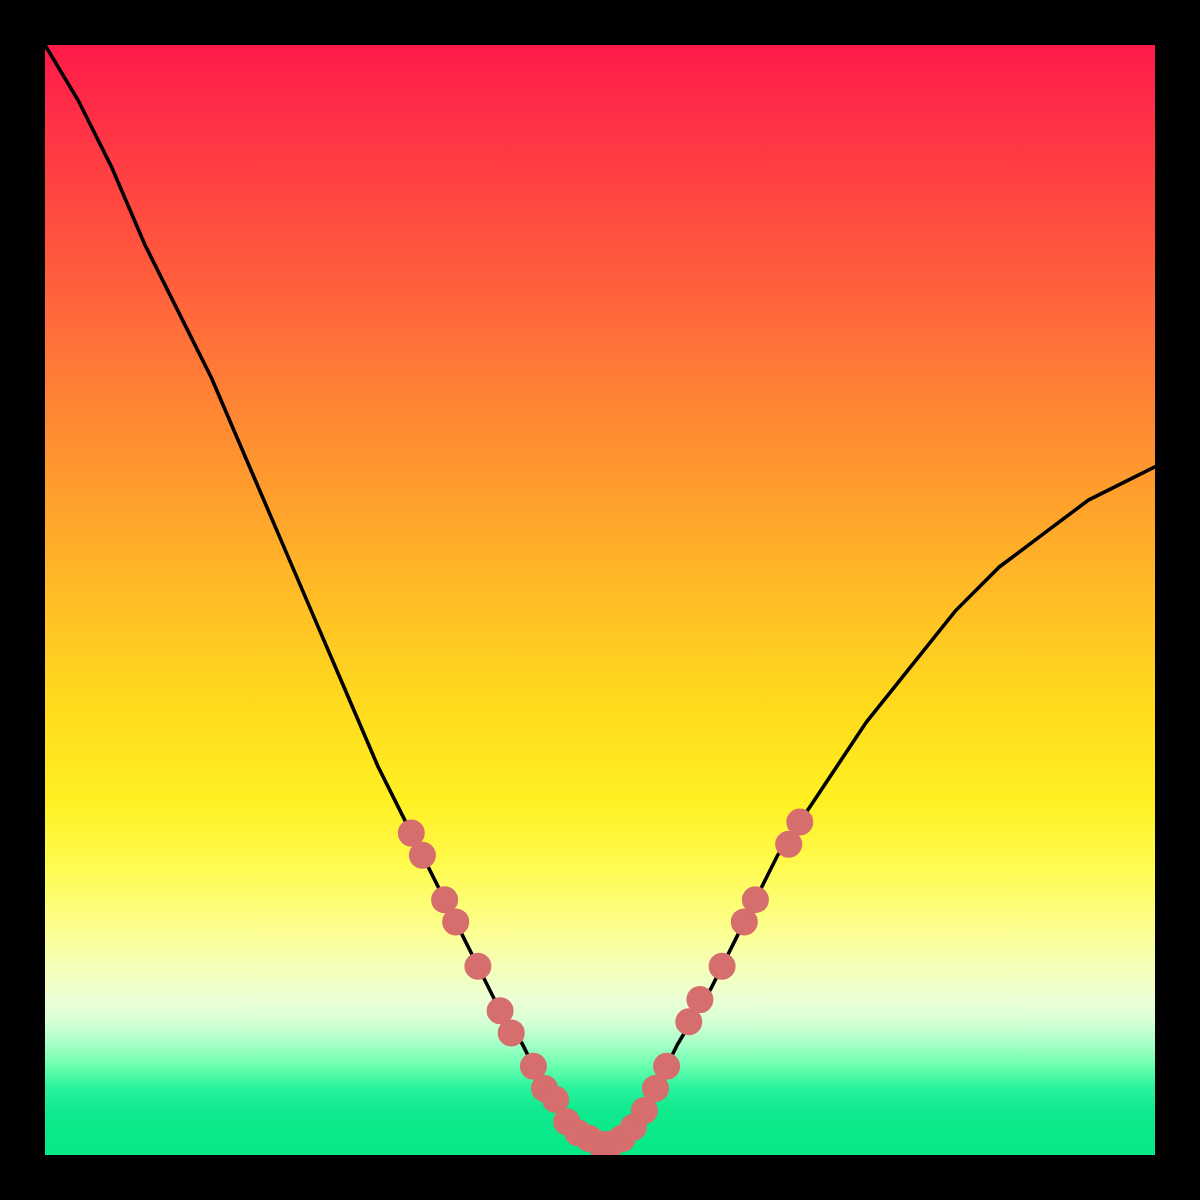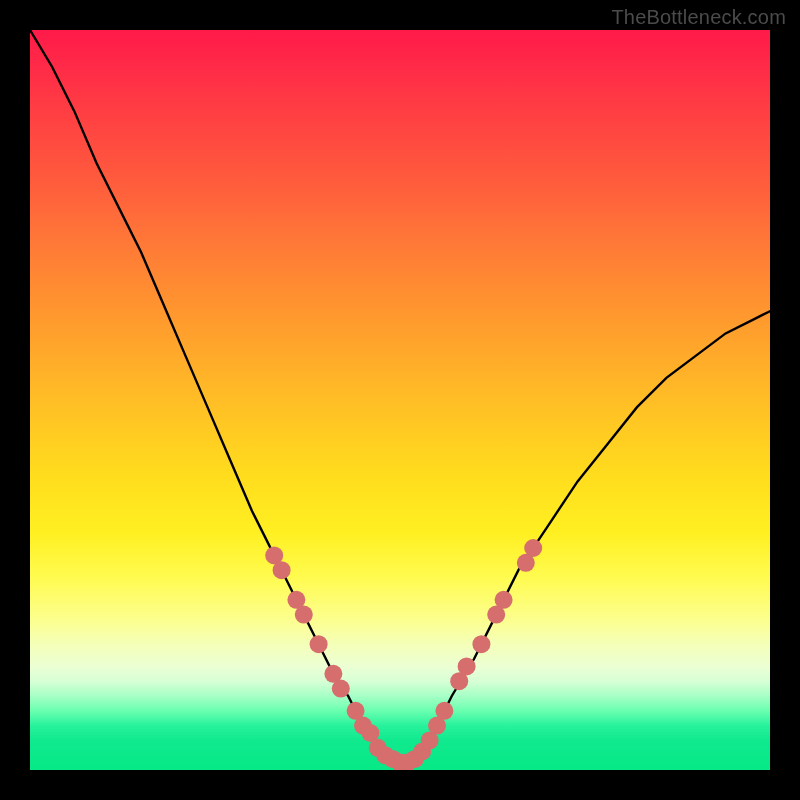--- a/index.html
+++ b/index.html
@@ -98,14 +98,13 @@
           <circle cx="429.2" cy="651.2" r="9" fill="#d66e6e"></circle>
           <circle cx="436.6" cy="636.4" r="9" fill="#d66e6e"></circle>
           <circle cx="451.4" cy="614.2" r="9" fill="#d66e6e"></circle>
           <circle cx="466.2" cy="584.6" r="9" fill="#d66e6e"></circle>
           <circle cx="473.6" cy="569.8" r="9" fill="#d66e6e"></circle>
           <circle cx="495.8" cy="532.8" r="9" fill="#d66e6e"></circle>
           <circle cx="503.2" cy="518.0" r="9" fill="#d66e6e"></circle>
         </g>
     </svg>
   </div>
-  <div class="watermark">TheBottleneck.com</div>
 </div>
 
 </body></html>

